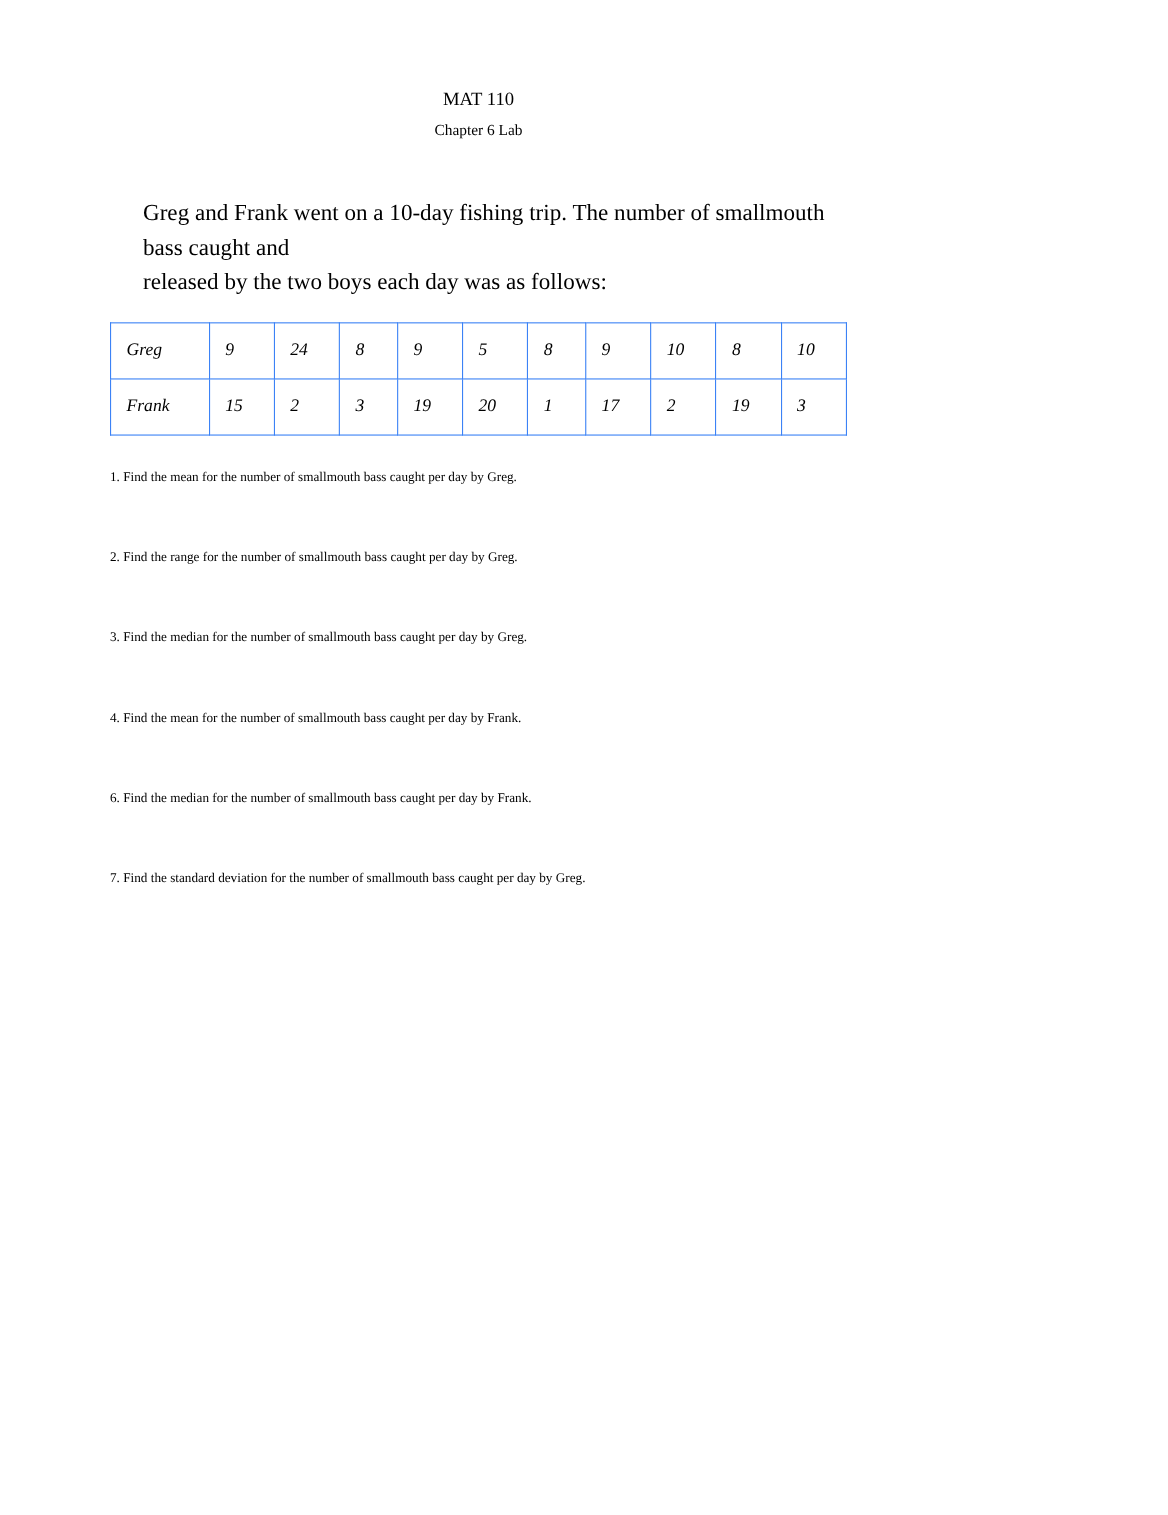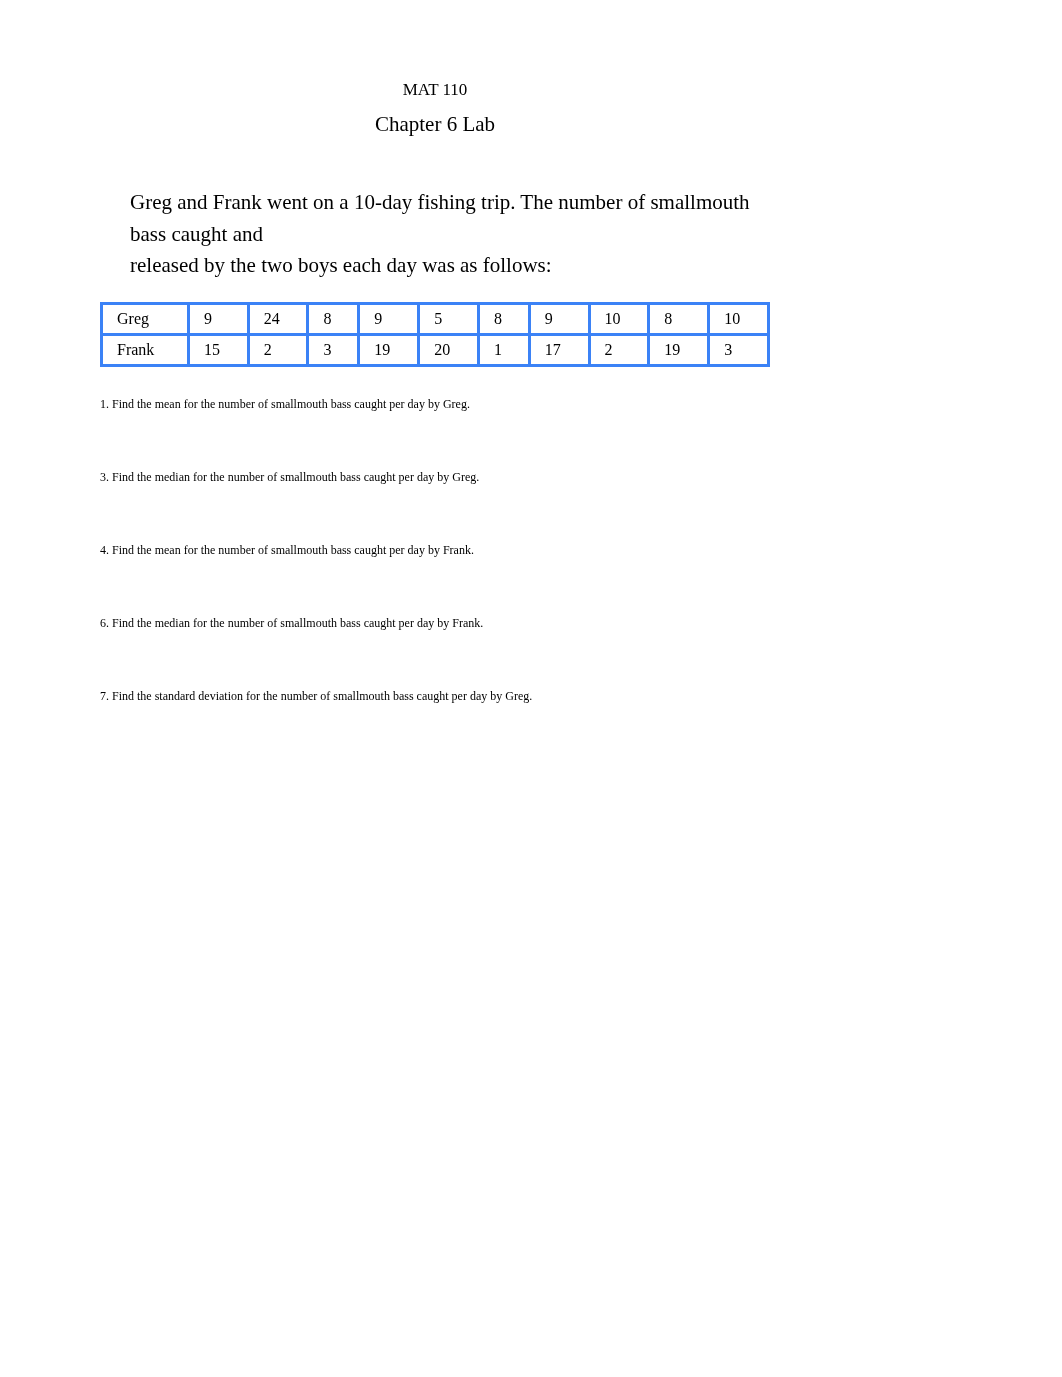--- a/index.html
+++ b/index.html
@@ -28,42 +28,43 @@
       text-align: center;
       margin-bottom: 50px;
     }
 
     .header-title {
       font-size: 17px;
       margin-bottom: 12px;
     }
 
     .header-subtitle {
-      font-size: 21px;
+      font-size: 14px;
     }
 
     .intro-text {
       margin-top: 30px;
       margin-bottom: 20px;
       font-size: 21px;
       line-height: 1.5;
       margin-left: 30px;
     }
 
     .data-table {
       border-collapse: collapse;
       margin-bottom: 28px;
       width: 100%;
     }
 
     .data-table td {
-      border: 3px solid #3b82f6;
-      padding: 5px 14px;
+      border: 1px solid #3b82f6;
+      padding: 16px 14px;
       font-size: 16px;
       min-width: 40px;
+      font-style: italic;
     }
 
     .data-table td:first-child {
       min-width: 60px;
     }
 
     .questions {
       margin-top: 10px;
     }
 
@@ -114,19 +115,20 @@
           <td>17</td>
           <td>2</td>
           <td>19</td>
           <td>3</td>
         </tr>
       </tbody>
   </table>
 
   <div class="questions">
   <div class="question">1. Find the mean for the number of smallmouth bass caught per day by Greg.</div>
+      <div class="question">2. Find the range for the number of smallmouth bass caught per day by Greg.</div>
       <div class="question">3. Find the median for the number of smallmouth bass caught per day by Greg.</div>
       <div class="question">4. Find the mean for the number of smallmouth bass caught per day by Frank.</div>
       <div class="question">6. Find the median for the number of smallmouth bass caught per day by Frank.</div>
       <div class="question">7. Find the standard deviation for the number of smallmouth bass caught per day by Greg.</div>
     </div>
 
 </div>
 
 </body></html>

